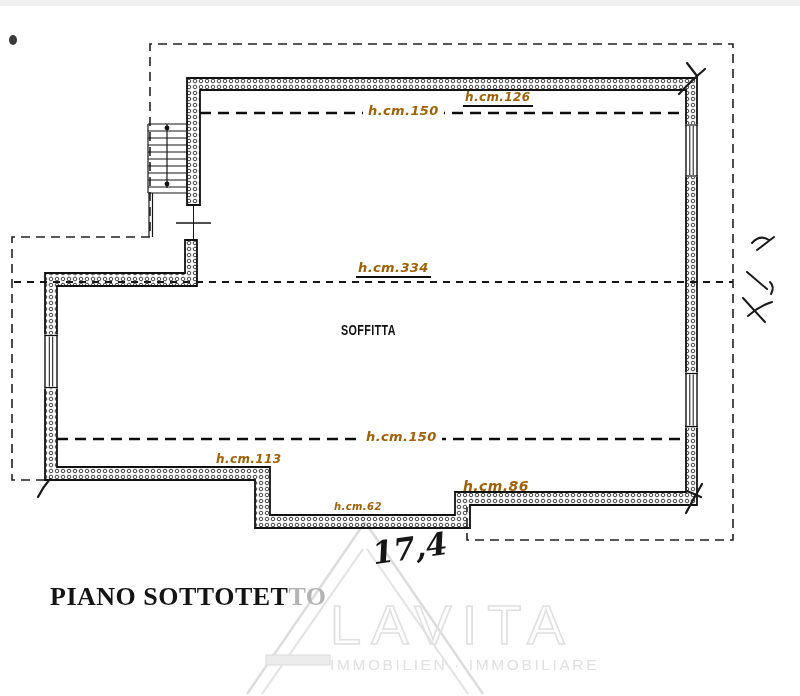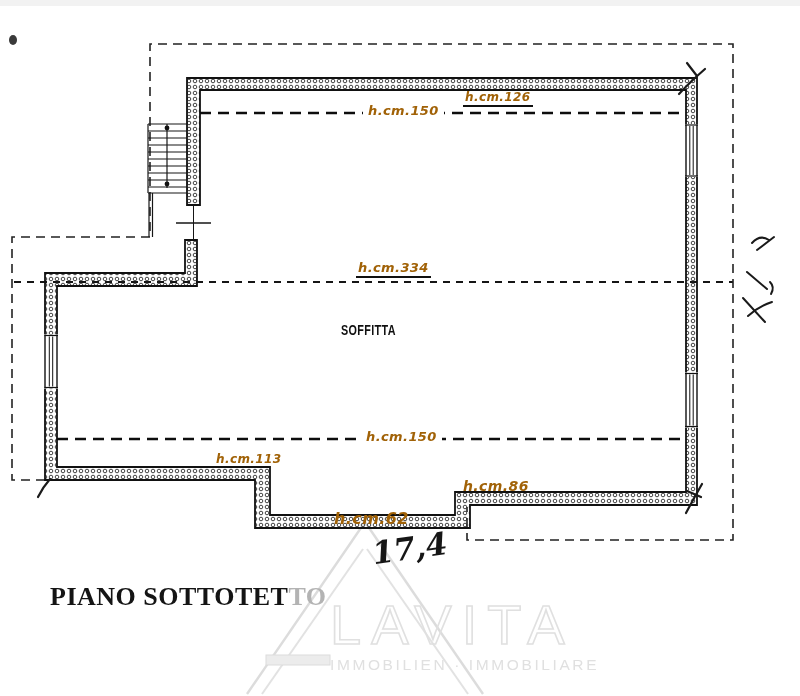--- a/index.html
+++ b/index.html
@@ -124,21 +124,21 @@
       <path d="M743 298 L765 322"></path>
       <path d="M748 316 Q759 306 772 302"></path>
     </g>
   </svg>
 
   <div class="hlabel on-line" style="left:363px;top:103px;">h.cm.150</div>
   <div class="hlabel underlined" style="left:463px;top:90px;font-size:12px;">h.cm.126</div>
   <div class="hlabel underlined" style="left:356px;top:260px;">h.cm.334</div>
   <div class="hlabel on-line" style="left:361px;top:429px;">h.cm.150</div>
   <div class="hlabel" style="left:216px;top:452px;font-size:12px;">h.cm.113</div>
-  <div class="hlabel" style="left:334px;top:501px;font-size:16px;margin-top:8px;">h.cm.62</div>
+  <div class="hlabel" style="left:334px;top:501px;font-size:10px;">h.cm.62</div>
   <div class="hlabel" style="left:463px;top:478px;font-size:14px;">h.cm.86</div>
 
   <div class="room-label" style="left:341px;top:321px;">SOFFITTA</div>
 
   <div class="hand-dim" style="left:372px;top:530px;">17,4</div>
 
   <div class="footer">
     <div><span>PIANO SOTTOTET</span><span class="gray">TO</span></div>
   </div>
 

